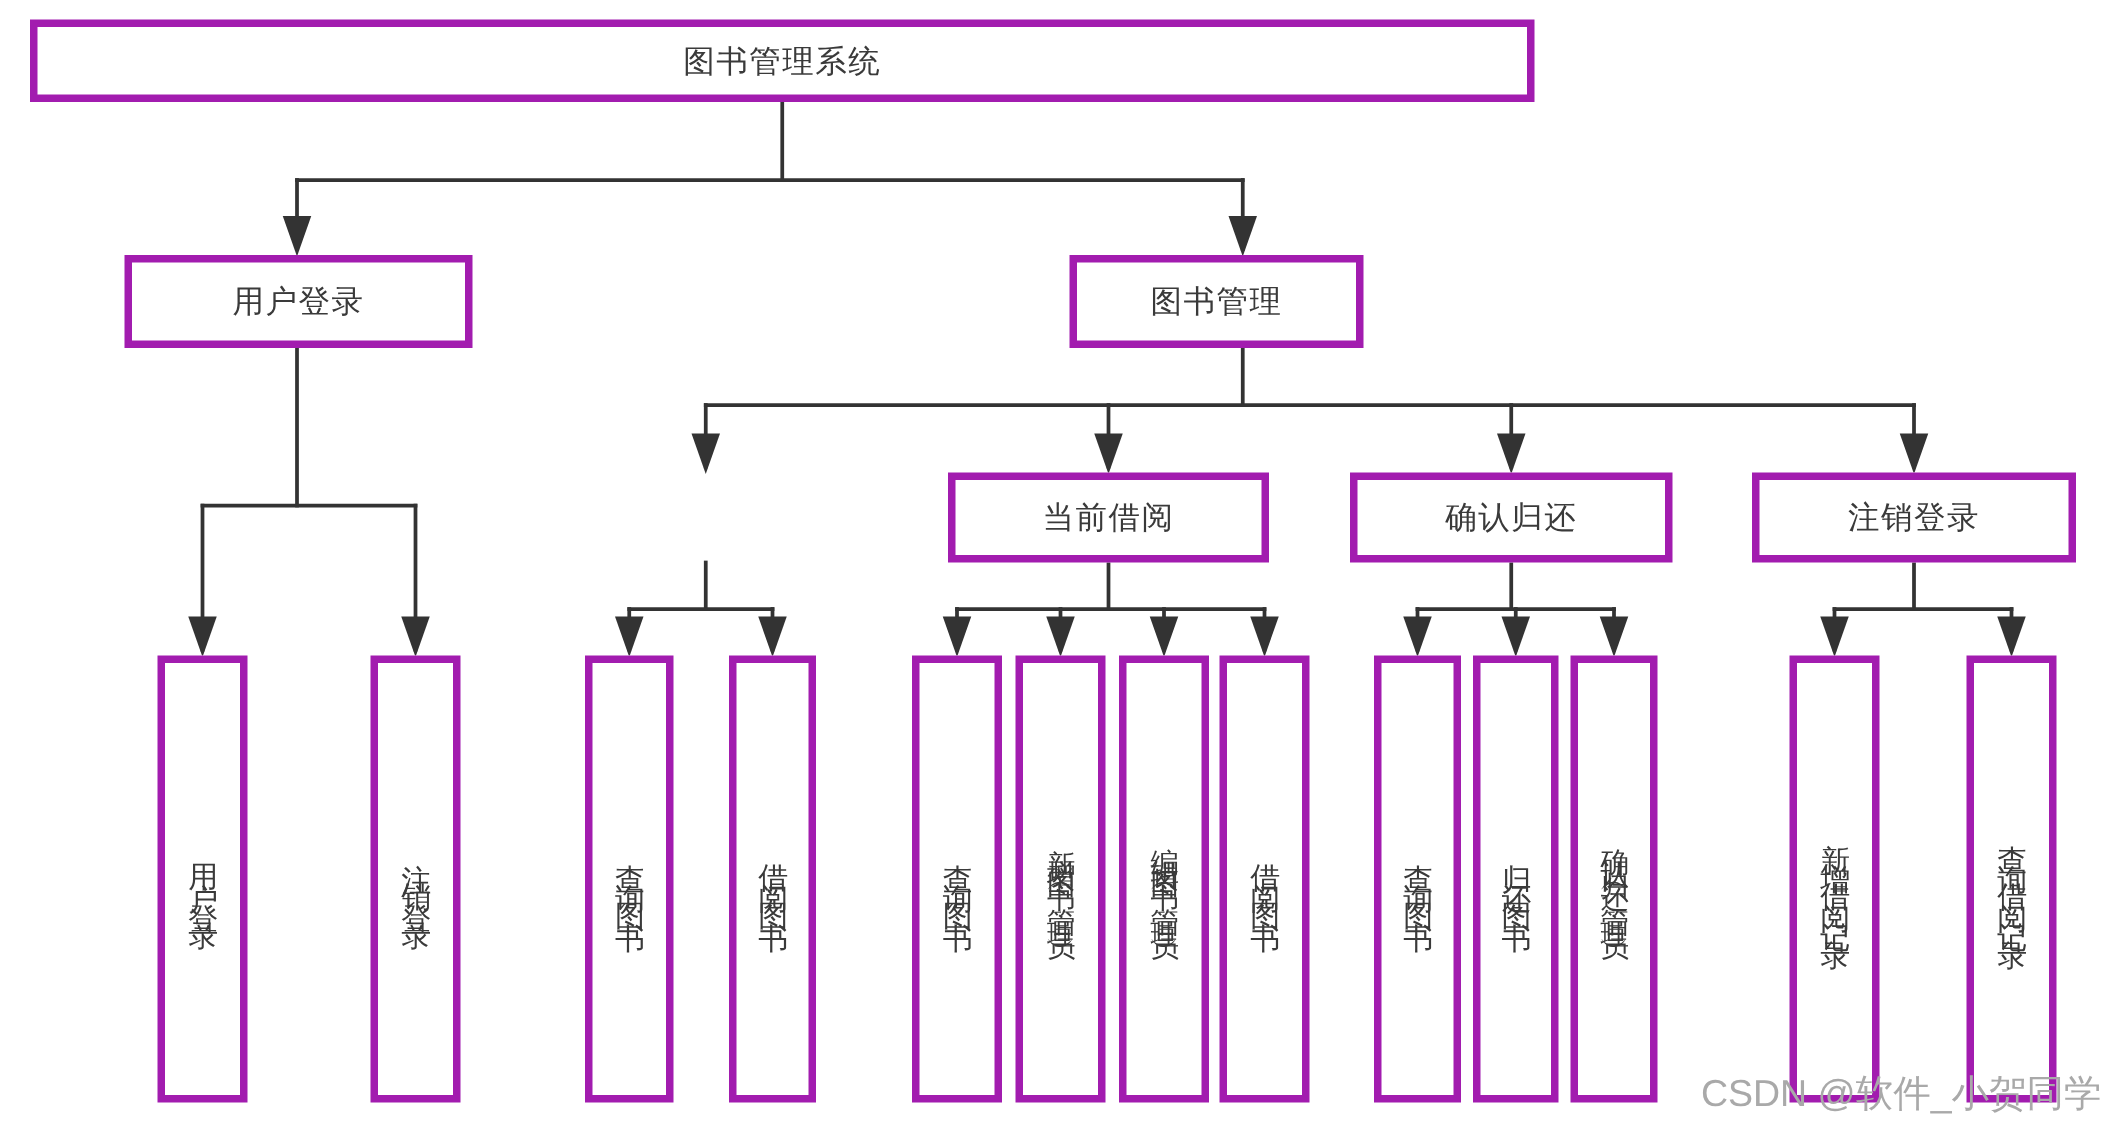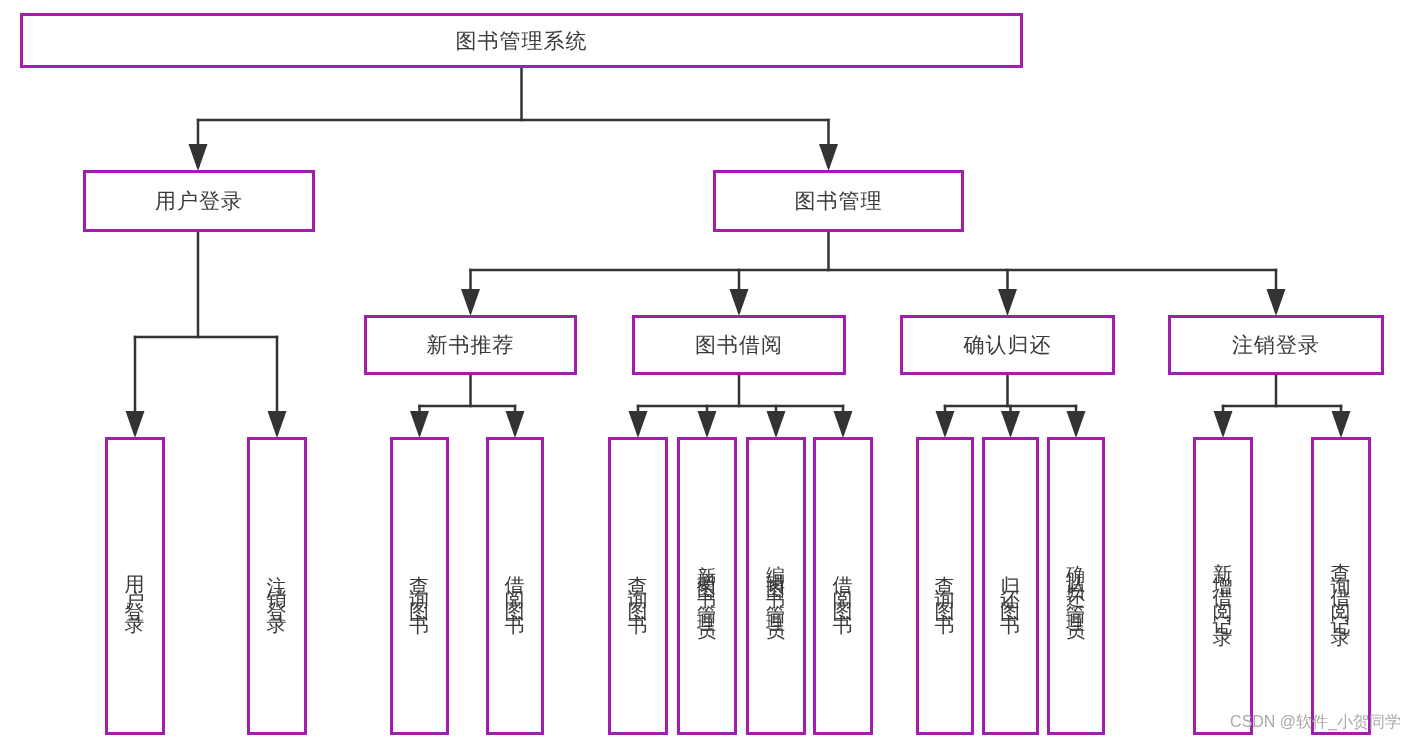--- a/index.html
+++ b/index.html
@@ -13,21 +13,21 @@
   }
   #connectors {
     position: absolute;
     left: 0; top: 0;
     pointer-events: none;
   }
   .box {
     position: absolute;
     box-sizing: border-box;
     background: #ffffff;
-    border: 3px solid #a21caf;
+    border: 5px solid #a21caf;
     display: flex;
     align-items: center;
     justify-content: center;
   }
   .hlabel {
     font-size: 21px;
     color: #3a3a3a;
     letter-spacing: 1px;
     white-space: nowrap;
   }
@@ -39,21 +39,21 @@
     font-size: 20px;
     color: #3a3a3a;
   }
   .ls-4 { letter-spacing: 13px; }
   .ls-6 { letter-spacing: 13px; }
   .ls-9 { letter-spacing: 8px; font-size: 19px; }
   #watermark {
     position: absolute;
     right: 4px;
     top: 712px;
-    font-size: 16px;
+    font-size: 25px;
     color: #a9a9a9;
     white-space: nowrap;
   }
 </style>
 </head>
 <body>
 
 <div id="stage">
 
   <svg id="connectors" width="1405" height="747" viewBox="0 0 1405 747">
@@ -122,29 +122,26 @@
     </g>
   </svg>
 
   <div class="box" style="left:20px;top:13px;width:1003px;height:55px">
     <span class="hlabel">图书管理系统</span>
   </div>
 
   <div class="box" style="left:83px;top:170px;width:232px;height:62px">
     <span class="hlabel">用户登录</span>
   </div>
-  <div class="box" style="left:713px;top:170px;width:251px;height:62px">
+  <div class="box" style="left:713px;top:170px;width:196px;height:62px">
     <span class="hlabel">图书管理</span>
   </div>
 
-  <div class="box" style="left:364px;top:315px;width:213px;height:60px">
-    <span class="hlabel">新书推荐</span>
-  </div>
   <div class="box" style="left:632px;top:315px;width:214px;height:60px">
-    <span class="hlabel">图书借阅</span>
+    <span class="hlabel">当前借阅</span>
   </div>
   <div class="box" style="left:900px;top:315px;width:215px;height:60px">
     <span class="hlabel">确认归还</span>
   </div>
   <div class="box" style="left:1168px;top:315px;width:216px;height:60px">
     <span class="hlabel">注销登录</span>
   </div>
 
   <div class="box leaf" style="left:105px;width:60px">
     <span class="leaf-label ls-4">用户登录</span>

